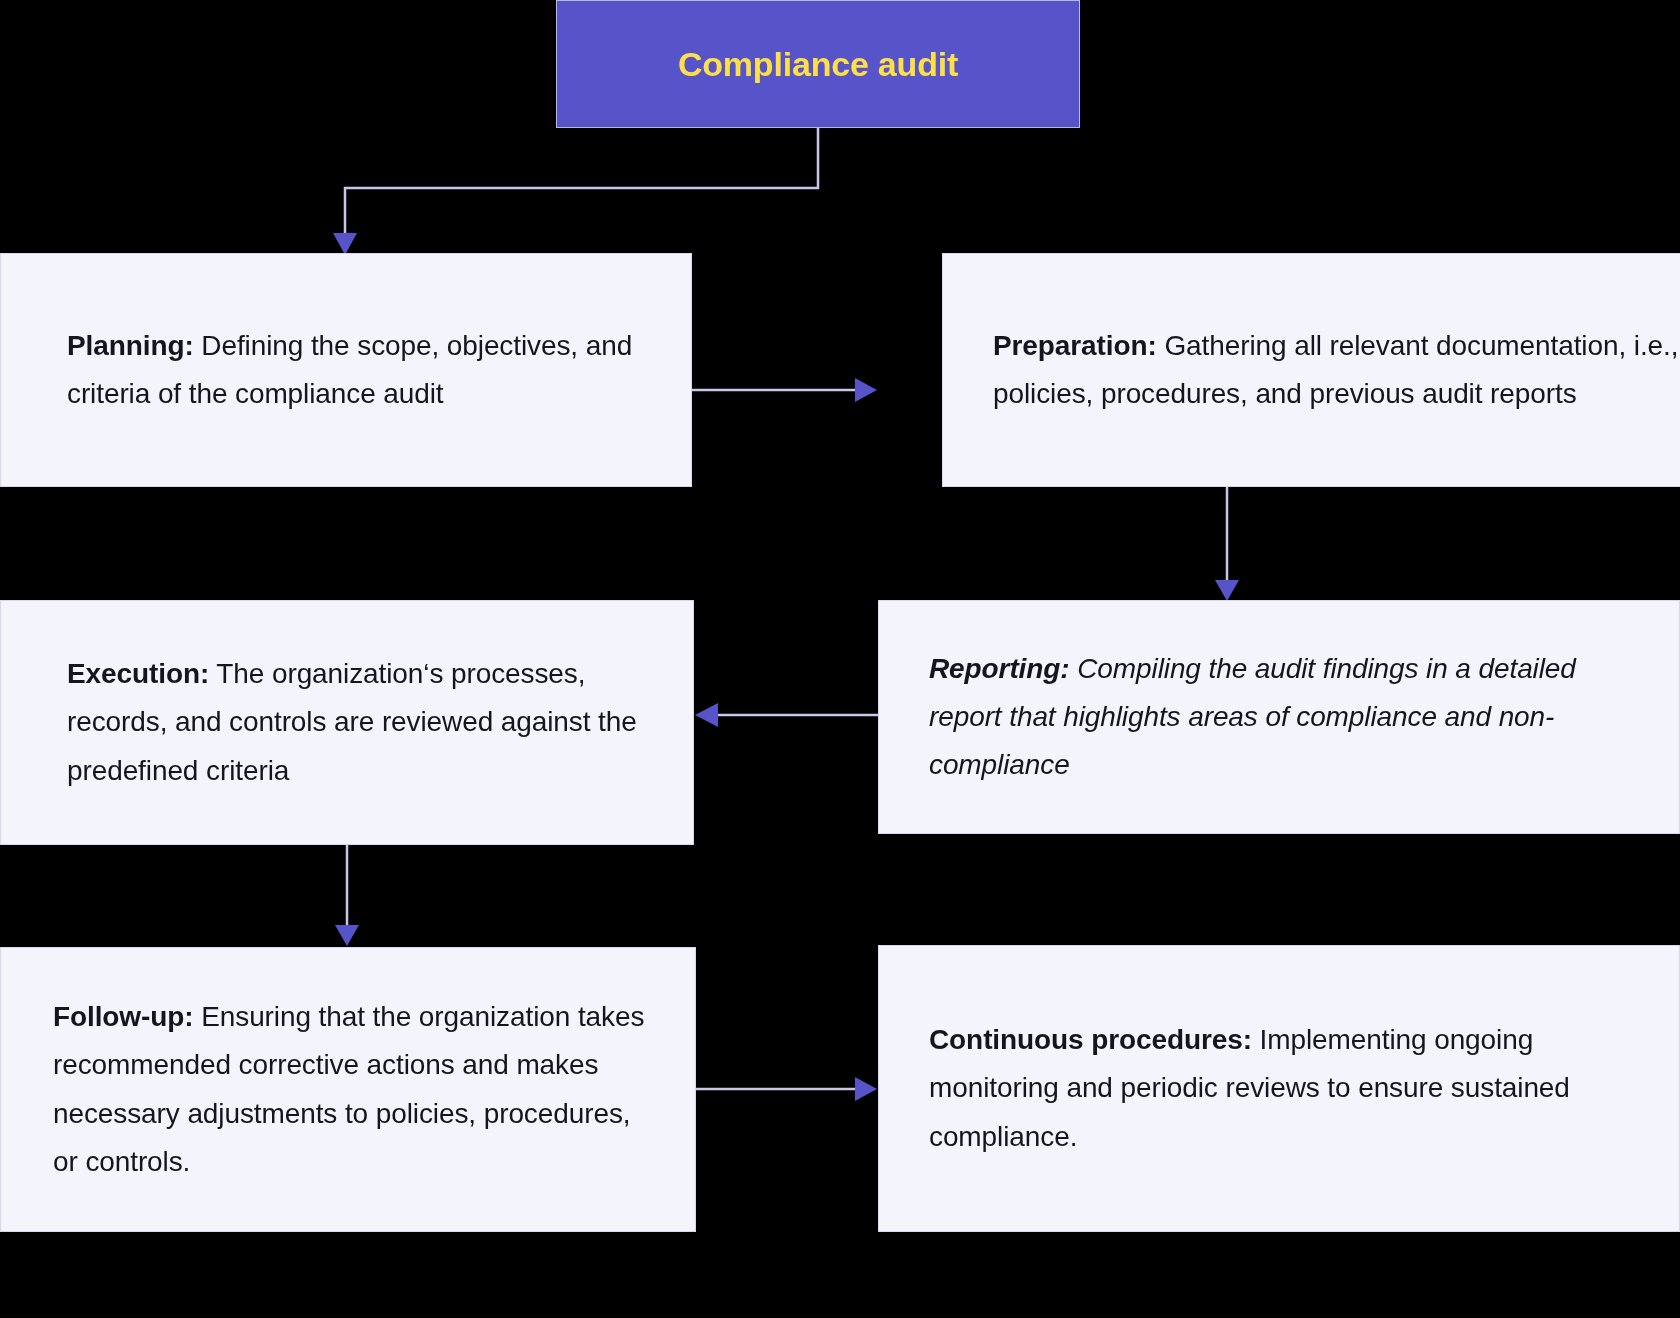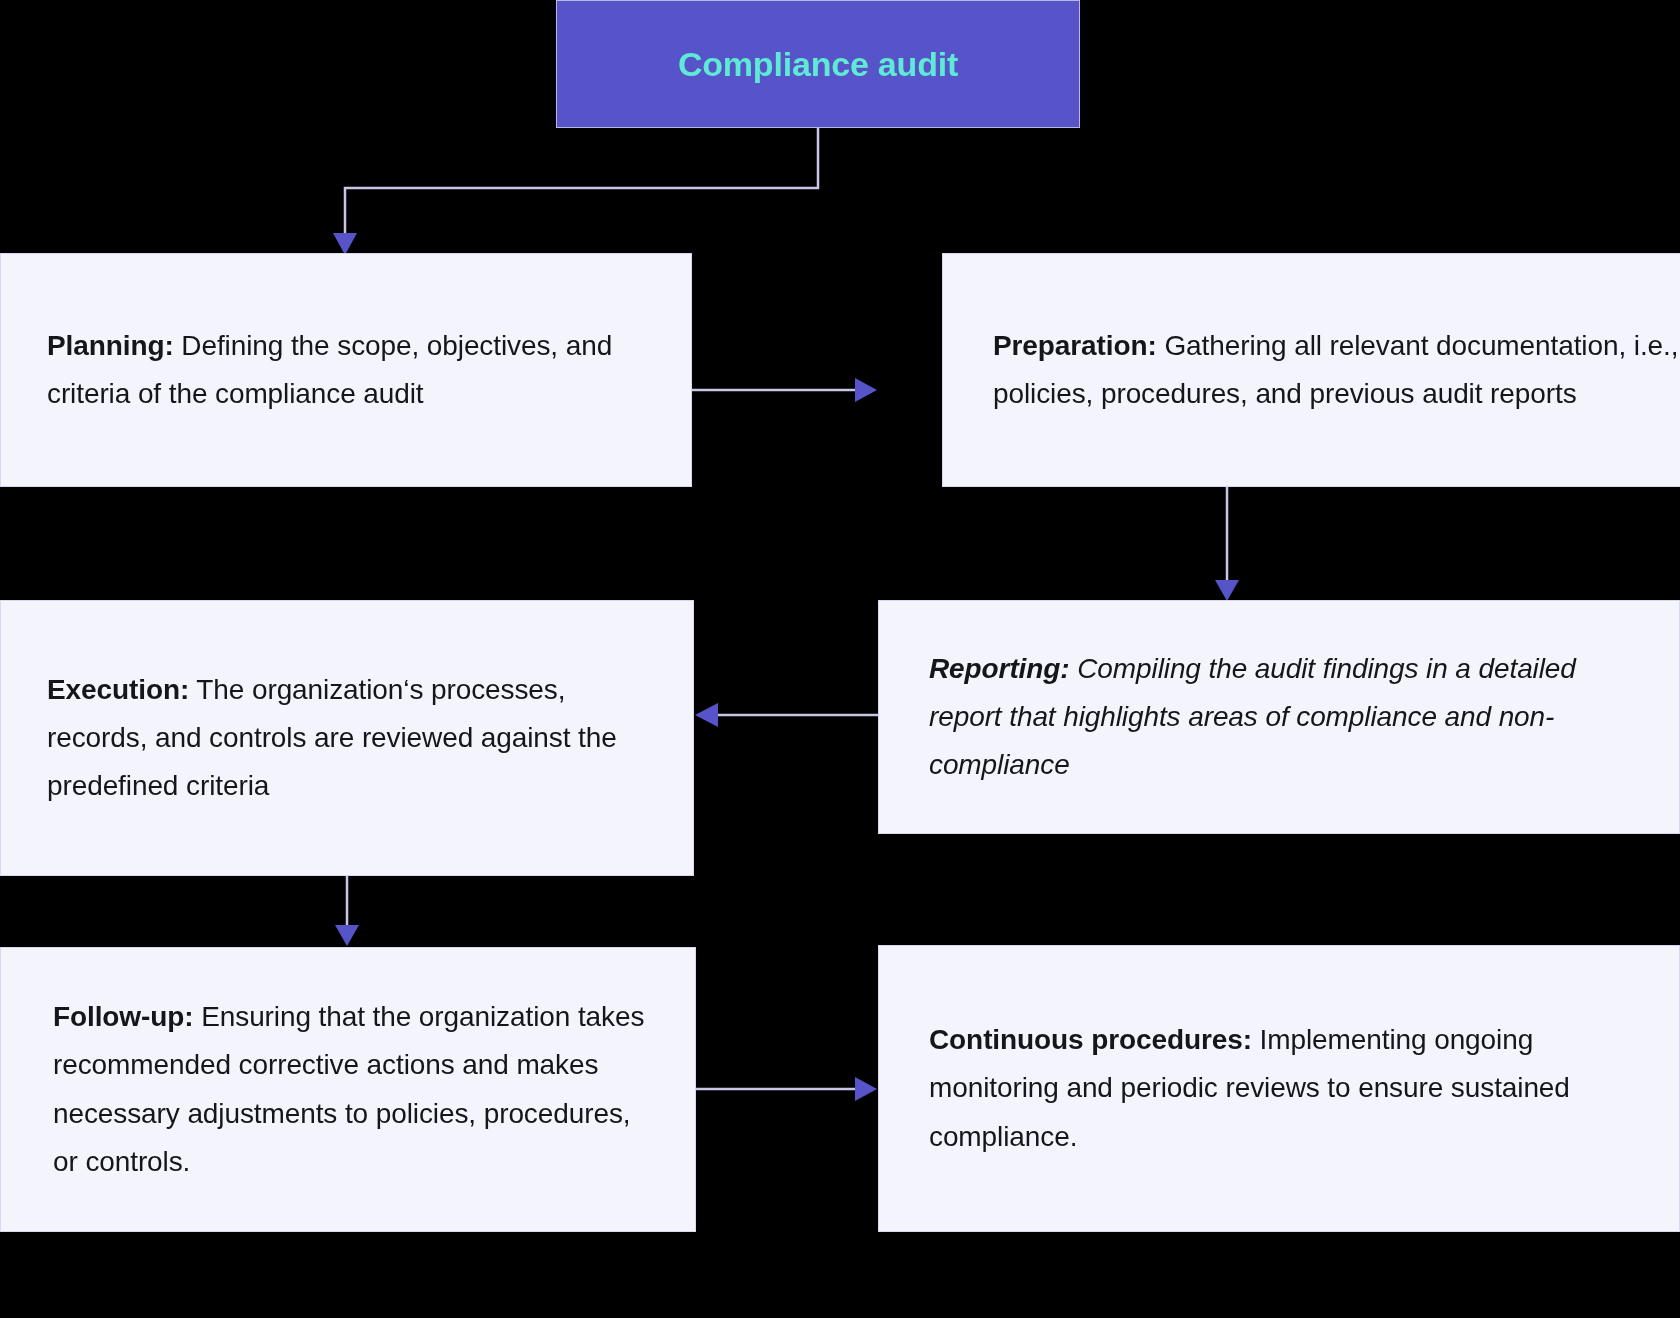--- a/index.html
+++ b/index.html
@@ -41,21 +41,21 @@
     height: 128px;
     background: #5753c9;
     border: 1px solid #b9b6e8;
     box-sizing: border-box;
     display: flex;
     align-items: center;
     justify-content: center;
     z-index: 3;
   }
   .root-node .root-label {
-    color: #5eead4;
+    color: #fde047;
     font-size: 34px;
     font-weight: 700;
     letter-spacing: -0.2px;
     line-height: 1.2;
     text-align: center;
   }
 
   
   .step-card {
     position: absolute;
@@ -64,30 +64,30 @@
     box-sizing: border-box;
     display: flex;
     align-items: center;
     z-index: 3;
   }
   .step-card .step-text {
     color: #15161c;
     font-size: 28px;
     line-height: 1.72;
     letter-spacing: -0.1px;
-    padding: 0 52px 0 46px;
+    padding: 0 52px 0 66px;
     word-break: normal;
   }
   .step-card .step-text b {
     font-weight: 700;
   }
 
   
   #card-planning   { left: 0px;   top: 253px;  width: 692px; height: 234px; }
-  #card-execution  { left: 0px;   top: 600px;  width: 694px; height: 276px; }
+  #card-execution  { left: 0px;   top: 600px;  width: 694px; height: 245px; }
   #card-followup   { left: 0px;   top: 947px;  width: 696px; height: 285px; }
 
   
   #card-preparation { left: 910px; top: 253px;  width: 802px; height: 234px; margin-left: 32px; }
   #card-reporting   { left: 878px; top: 600px;  width: 802px; height: 234px; }
   #card-monitoring  { left: 878px; top: 945px;  width: 802px; height: 287px; }
 
   #card-followup .step-text { padding-left: 52px; padding-right: 40px; }
   #card-preparation .step-text { padding-left: 50px; padding-right: 40px; }
   #card-reporting .step-text { padding-left: 50px; padding-right: 40px; font-style: italic; }

